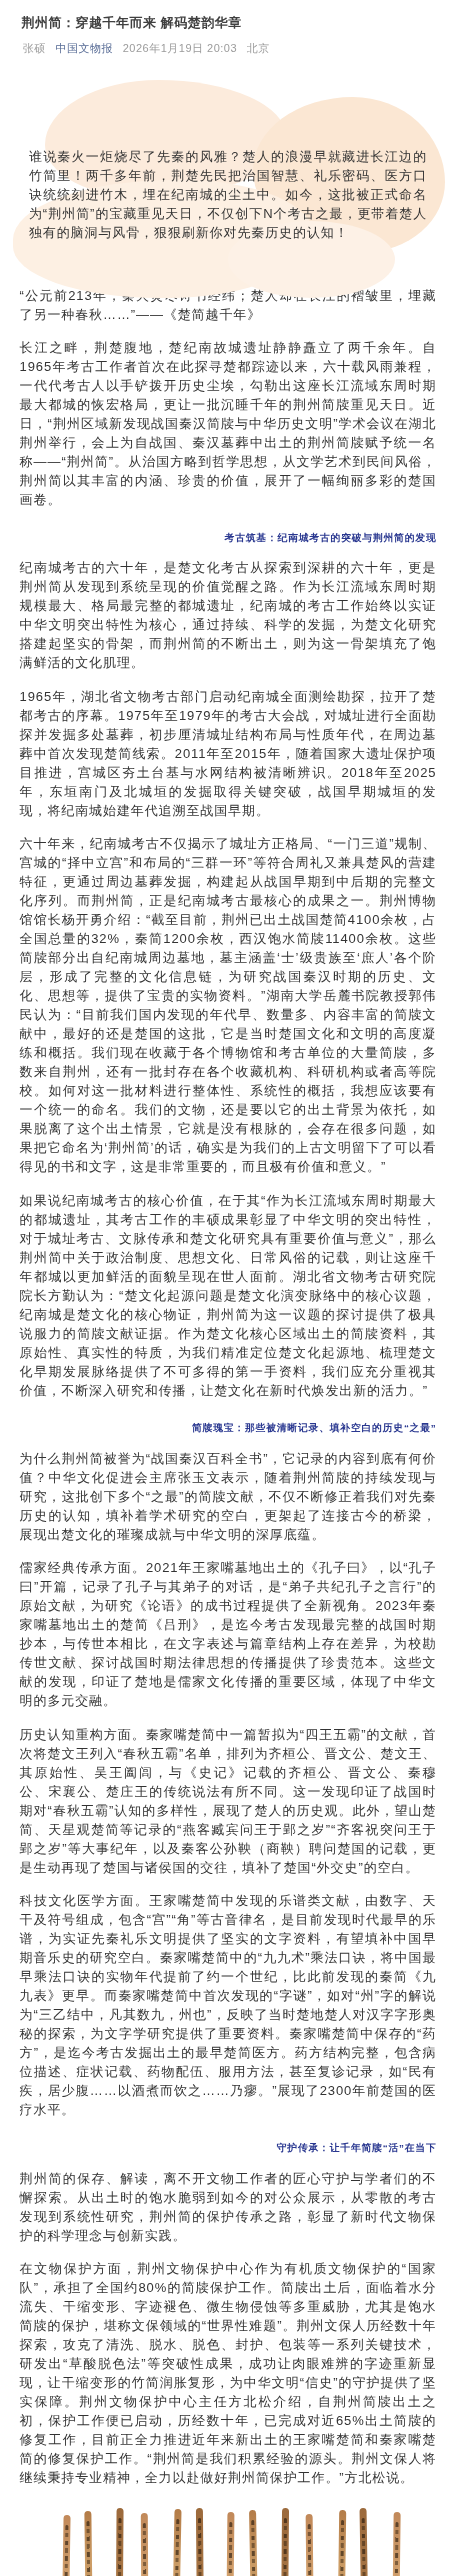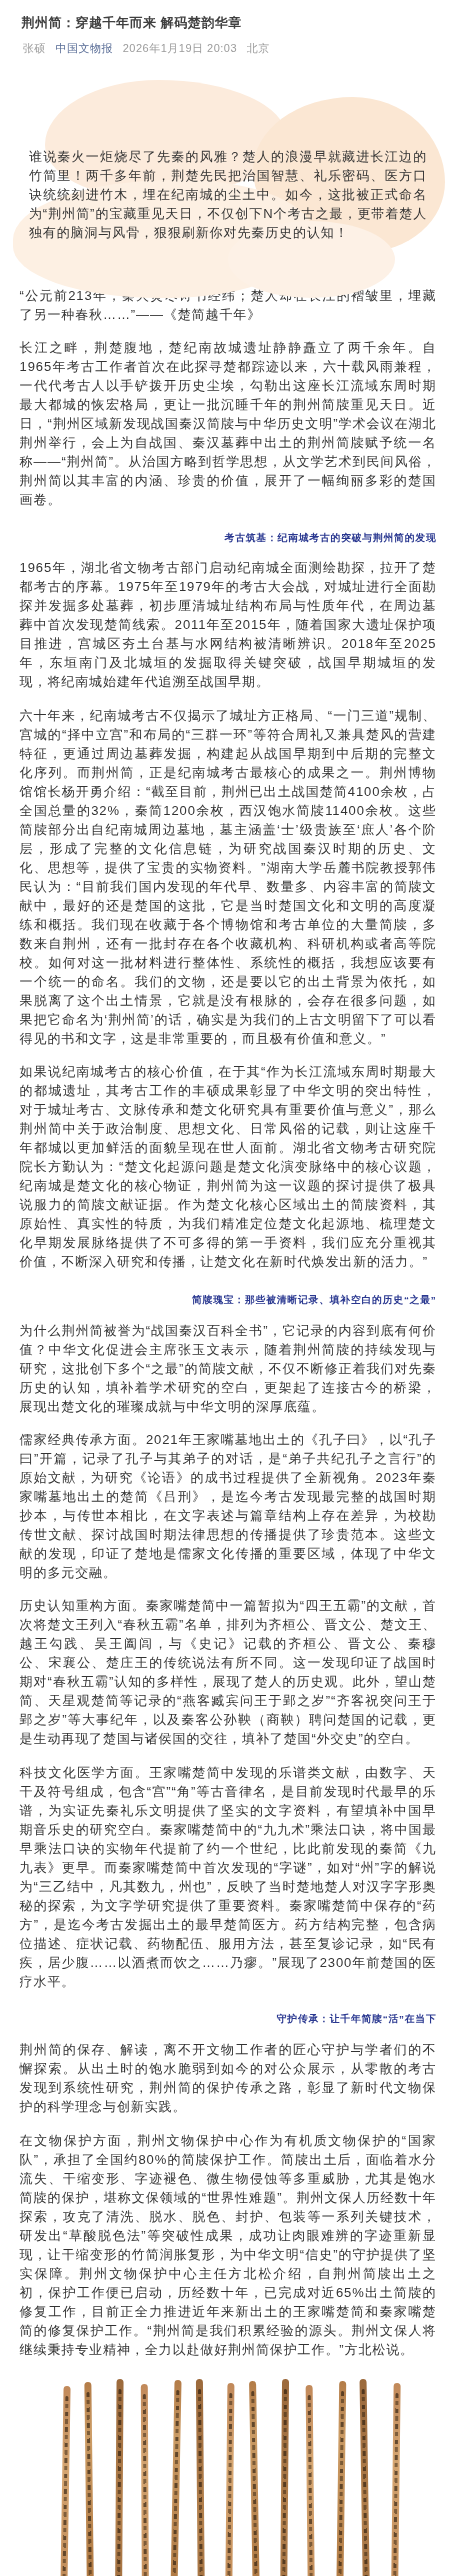--- a/index.html
+++ b/index.html
@@ -69,28 +69,29 @@
     <div class="blob b3"></div>
     <div class="blob b4"></div>
     <p class="body">谁说秦火一炬烧尽了先秦的风雅？楚人的浪漫早就藏进长江边的竹简里！两千多年前，荆楚先民把治国智慧、礼乐密码、医方口诀统统刻进竹木，埋在纪南城的尘土中。如今，这批被正式命名为“荆州简”的宝藏重见天日，不仅创下N个考古之最，更带着楚人独有的脑洞与风骨，狠狠刷新你对先秦历史的认知！</p>
   </div>
 
   <p class="body quote">“公元前213年，秦火焚尽诗书经纬；楚人却在长江的褶皱里，埋藏了另一种春秋……”——《楚简越千年》</p>
 
   <p class="body">长江之畔，荆楚腹地，楚纪南故城遗址静静矗立了两千余年。自1965年考古工作者首次在此探寻楚都踪迹以来，六十载风雨兼程，一代代考古人以手铲拨开历史尘埃，勾勒出这座长江流域东周时期最大都城的恢宏格局，更让一批沉睡千年的荆州简牍重见天日。近日，“荆州区域新发现战国秦汉简牍与中华历史文明”学术会议在湖北荆州举行，会上为自战国、秦汉墓葬中出土的荆州简牍赋予统一名称——“荆州简”。从治国方略到哲学思想，从文学艺术到民间风俗，荆州简以其丰富的内涵、珍贵的价值，展开了一幅绚丽多彩的楚国画卷。</p>
 
   <h2 class="sec">考古筑基：纪南城考古的突破与荆州简的发现</h2>
+  <p class="body">纪南城考古的六十年，是楚文化考古从探索到深耕的六十年，更是荆州简从发现到系统呈现的价值觉醒之路。作为长江流域东周时期规模最大、格局最完整的都城遗址，纪南城的考古工作始终以实证中华文明突出特性为核心，通过持续、科学的发掘，为楚文化研究搭建起坚实的骨架，而荆州简的不断出土，则为这一骨架填充了饱满鲜活的文化肌理。</p>
   <p class="body">1965年，湖北省文物考古部门启动纪南城全面测绘勘探，拉开了楚都考古的序幕。1975年至1979年的考古大会战，对城址进行全面勘探并发掘多处墓葬，初步厘清城址结构布局与性质年代，在周边墓葬中首次发现楚简线索。2011年至2015年，随着国家大遗址保护项目推进，宫城区夯土台基与水网结构被清晰辨识。2018年至2025年，东垣南门及北城垣的发掘取得关键突破，战国早期城垣的发现，将纪南城始建年代追溯至战国早期。</p>
   <p class="body">六十年来，纪南城考古不仅揭示了城址方正格局、“一门三道”规制、宫城的“择中立宫”和布局的“三群一环”等符合周礼又兼具楚风的营建特征，更通过周边墓葬发掘，构建起从战国早期到中后期的完整文化序列。而荆州简，正是纪南城考古最核心的成果之一。荆州博物馆馆长杨开勇介绍：“截至目前，荆州已出土战国楚简4100余枚，占全国总量的32%，秦简1200余枚，西汉饱水简牍11400余枚。这些简牍部分出自纪南城周边墓地，墓主涵盖‘士’级贵族至‘庶人’各个阶层，形成了完整的文化信息链，为研究战国秦汉时期的历史、文化、思想等，提供了宝贵的实物资料。”湖南大学岳麓书院教授郭伟民认为：“目前我们国内发现的年代早、数量多、内容丰富的简牍文献中，最好的还是楚国的这批，它是当时楚国文化和文明的高度凝练和概括。我们现在收藏于各个博物馆和考古单位的大量简牍，多数来自荆州，还有一批封存在各个收藏机构、科研机构或者高等院校。如何对这一批材料进行整体性、系统性的概括，我想应该要有一个统一的命名。我们的文物，还是要以它的出土背景为依托，如果脱离了这个出土情景，它就是没有根脉的，会存在很多问题，如果把它命名为‘荆州简’的话，确实是为我们的上古文明留下了可以看得见的书和文字，这是非常重要的，而且极有价值和意义。”</p>
   <p class="body">如果说纪南城考古的核心价值，在于其“作为长江流域东周时期最大的都城遗址，其考古工作的丰硕成果彰显了中华文明的突出特性，对于城址考古、文脉传承和楚文化研究具有重要价值与意义”，那么荆州简中关于政治制度、思想文化、日常风俗的记载，则让这座千年都城以更加鲜活的面貌呈现在世人面前。湖北省文物考古研究院院长方勤认为：“楚文化起源问题是楚文化演变脉络中的核心议题，纪南城是楚文化的核心物证，荆州简为这一议题的探讨提供了极具说服力的简牍文献证据。作为楚文化核心区域出土的简牍资料，其原始性、真实性的特质，为我们精准定位楚文化起源地、梳理楚文化早期发展脉络提供了不可多得的第一手资料，我们应充分重视其价值，不断深入研究和传播，让楚文化在新时代焕发出新的活力。”</p>
 
   <h2 class="sec">简牍瑰宝：那些被清晰记录、填补空白的历史“之最”</h2>
   <p class="body">为什么荆州简被誉为“战国秦汉百科全书”，它记录的内容到底有何价值？中华文化促进会主席张玉文表示，随着荆州简牍的持续发现与研究，这批创下多个“之最”的简牍文献，不仅不断修正着我们对先秦历史的认知，填补着学术研究的空白，更架起了连接古今的桥梁，展现出楚文化的璀璨成就与中华文明的深厚底蕴。</p>
   <p class="body">儒家经典传承方面。2021年王家嘴墓地出土的《孔子曰》，以“孔子曰”开篇，记录了孔子与其弟子的对话，是“弟子共纪孔子之言行”的原始文献，为研究《论语》的成书过程提供了全新视角。2023年秦家嘴墓地出土的楚简《吕刑》，是迄今考古发现最完整的战国时期抄本，与传世本相比，在文字表述与篇章结构上存在差异，为校勘传世文献、探讨战国时期法律思想的传播提供了珍贵范本。这些文献的发现，印证了楚地是儒家文化传播的重要区域，体现了中华文明的多元交融。</p>
-  <p class="body">历史认知重构方面。秦家嘴楚简中一篇暂拟为“四王五霸”的文献，首次将楚文王列入“春秋五霸”名单，排列为齐桓公、晋文公、楚文王、越王勾践、吴王阖闾，与《史记》记载的齐桓公、晋文公、秦穆公、宋襄公、楚庄王的传统说法有所不同。这一发现印证了战国时期对“春秋五霸”认知的多样性，展现了楚人的历史观。此外，望山楚简、天星观楚简等记录的“燕客臧宾问王于郢之岁”“齐客祝突问王于郢之岁”等大事纪年，以及秦客公孙鞅（商鞅）聘问楚国的记载，更是生动再现了楚国与诸侯国的交往，填补了楚国“外交史”的空白。</p>
+  <p class="body">历史认知重构方面。秦家嘴楚简中一篇暂拟为“四王五霸”的文献，首次将楚文王列入“春秋五霸”名单，排列为齐桓公、晋文公、楚文王、其原始性、吴王阖闾，与《史记》记载的齐桓公、晋文公、秦穆公、宋襄公、楚庄王的传统说法有所不同。这一发现印证了战国时期对“春秋五霸”认知的多样性，展现了楚人的历史观。此外，望山楚简、天星观楚简等记录的“燕客臧宾问王于郢之岁”“齐客祝突问王于郢之岁”等大事纪年，以及秦客公孙鞅（商鞅）聘问楚国的记载，更是生动再现了楚国与诸侯国的交往，填补了楚国“外交史”的空白。</p>
   <p class="body">科技文化医学方面。王家嘴楚简中发现的乐谱类文献，由数字、天干及符号组成，包含“宫”“角”等古音律名，是目前发现时代最早的乐谱，为实证先秦礼乐文明提供了坚实的文字资料，有望填补中国早期音乐史的研究空白。秦家嘴楚简中的“九九术”乘法口诀，将中国最早乘法口诀的实物年代提前了约一个世纪，比此前发现的秦简《九九表》更早。而秦家嘴楚简中首次发现的“字谜”，如对“州”字的解说为“三乙结中，凡其数九，州也”，反映了当时楚地楚人对汉字字形奥秘的探索，为文字学研究提供了重要资料。秦家嘴楚简中保存的“药方”，是迄今考古发掘出土的最早楚简医方。药方结构完整，包含病位描述、症状记载、药物配伍、服用方法，甚至复诊记录，如“民有疾，居少腹……以酒煮而饮之……乃瘳。”展现了2300年前楚国的医疗水平。</p>
 
   <h2 class="sec">守护传承：让千年简牍“活”在当下</h2>
   <p class="body">荆州简的保存、解读，离不开文物工作者的匠心守护与学者们的不懈探索。从出土时的饱水脆弱到如今的对公众展示，从零散的考古发现到系统性研究，荆州简的保护传承之路，彰显了新时代文物保护的科学理念与创新实践。</p>
   <p class="body">在文物保护方面，荆州文物保护中心作为有机质文物保护的“国家队”，承担了全国约80%的简牍保护工作。简牍出土后，面临着水分流失、干缩变形、字迹褪色、微生物侵蚀等多重威胁，尤其是饱水简牍的保护，堪称文保领域的“世界性难题”。荆州文保人历经数十年探索，攻克了清洗、脱水、脱色、封护、包装等一系列关键技术，研发出“草酸脱色法”等突破性成果，成功让肉眼难辨的字迹重新显现，让干缩变形的竹简润胀复形，为中华文明“信史”的守护提供了坚实保障。荆州文物保护中心主任方北松介绍，自荆州简牍出土之初，保护工作便已启动，历经数十年，已完成对近65%出土简牍的修复工作，目前正全力推进近年来新出土的王家嘴楚简和秦家嘴楚简的修复保护工作。“荆州简是我们积累经验的源头。荆州文保人将继续秉持专业精神，全力以赴做好荆州简保护工作。”方北松说。</p>
 
   <figure>
     <div class="slips">
       <div class="slip"></div>
       <div class="slip"></div>

